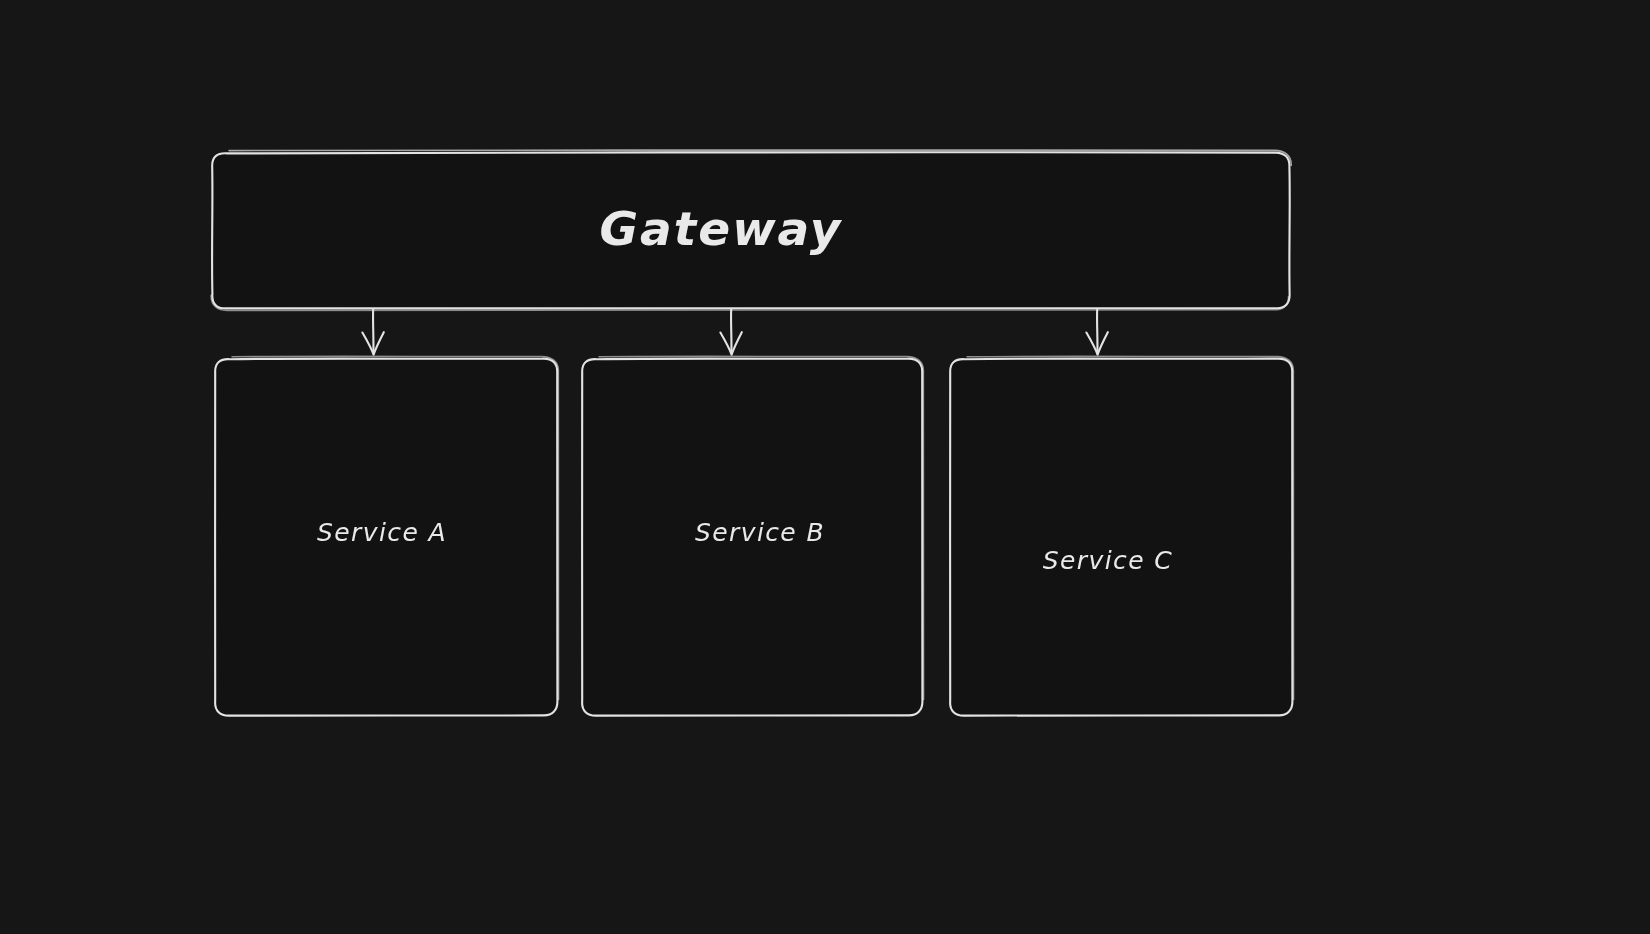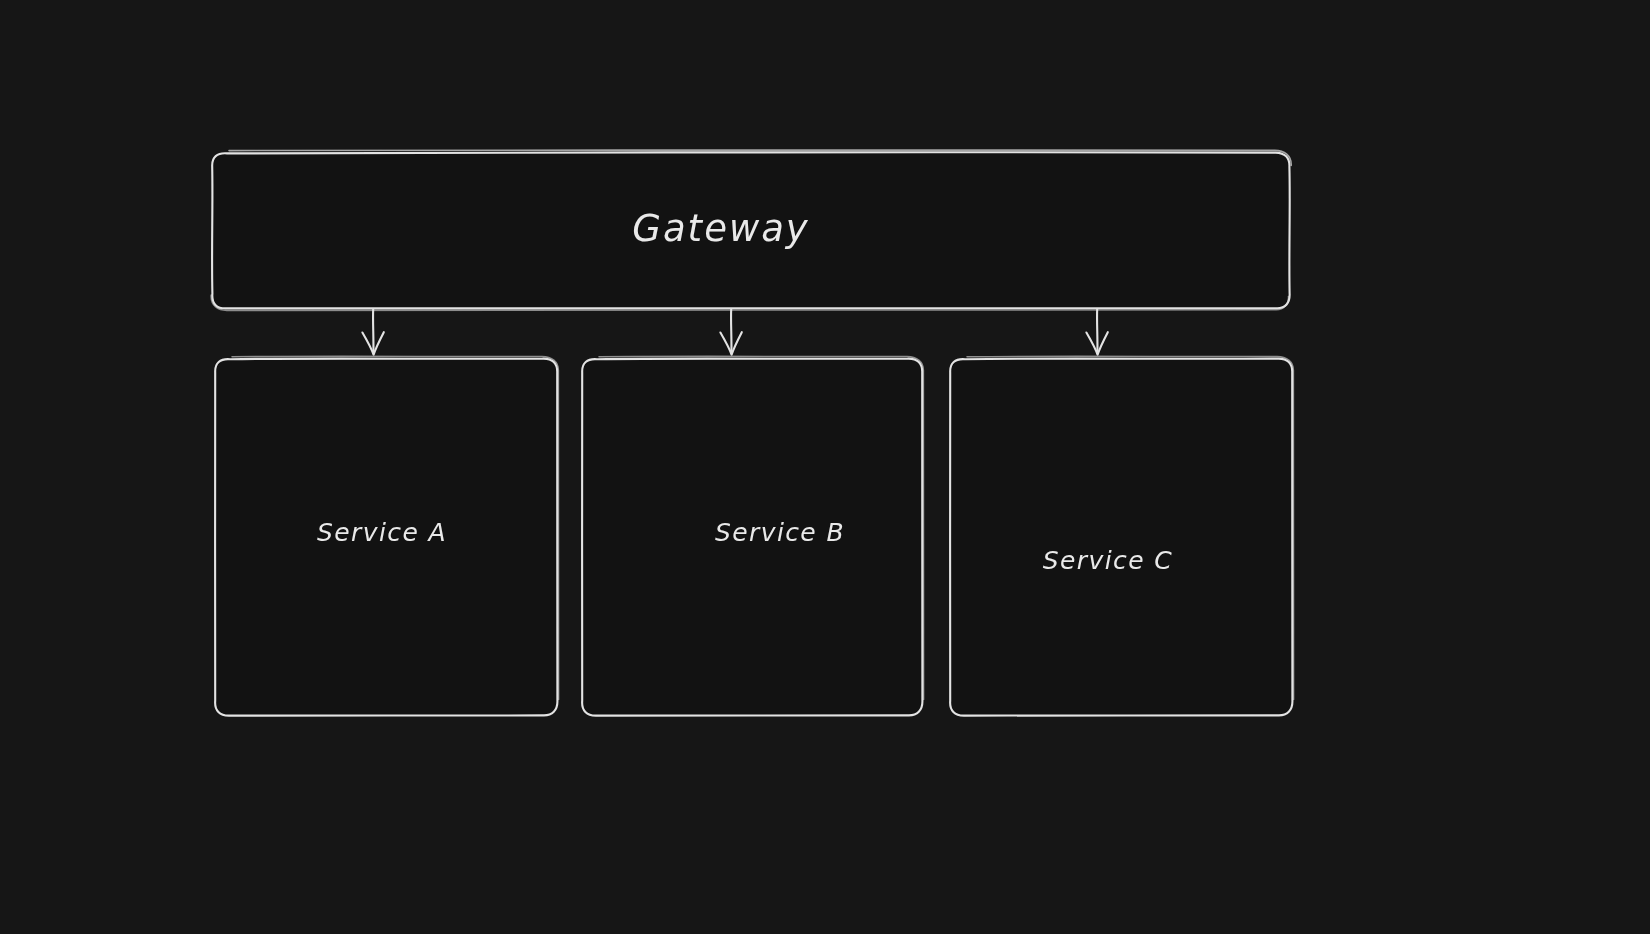--- a/index.html
+++ b/index.html
@@ -28,22 +28,23 @@
     font-family: "DejaVu Sans", sans-serif;
     font-style: italic;
     font-weight: 400;
     letter-spacing: 1.2px;
     white-space: nowrap;
     transform: translate(-50%, -50%);
     pointer-events: none;
     text-rendering: optimizeLegibility;
   }
   .node-label.title {
-    font-size: 37px;
+    font-size: 47px;
     letter-spacing: 2px;
+    font-weight: bold;
   }
   .node-label.svc {
     font-size: 25px;
     letter-spacing: 1.4px;
   }
   .hit {
     position: absolute;
     background: transparent;
   }
 </style>
@@ -128,21 +129,21 @@
     <g>
       <path d="M 1097.2 309 C 1096.6 322 1097.8 338 1097.4 353.5" fill="none" stroke="#e3e3e3" stroke-width="2.1" stroke-linecap="round"></path>
       <path d="M 1086.4 332.5 C 1090.4 339.4 1094.8 347 1097.6 354.6 C 1100.2 347 1104.2 339.2 1107.8 332.2" fill="none" stroke="#e3e3e3" stroke-width="2.1" stroke-linecap="round" stroke-linejoin="round"></path>
     </g>
   </svg>
 
   <div class="node-label title" style="left:721px; top:228px;">Gateway</div>
 
   <div class="node-label svc" style="left:382px; top:532px;">Service A</div>
 
-  <div class="node-label svc" style="left:780px; top:532px;">Service B</div>
+  <div class="node-label svc" style="left:760px; top:532px;">Service B</div>
 
   <div class="node-label svc" style="left:1108px; top:532px;margin-top:28px;">Service C</div>
 
   <div class="hit" style="left:212px; top:152px; width:1078px; height:156px;"></div>
   <div class="hit" style="left:215px; top:358px; width:342px; height:357px;"></div>
   <div class="hit" style="left:582px; top:358px; width:340px; height:357px;"></div>
   <div class="hit" style="left:950px; top:358px; width:342px; height:357px;"></div>
 
 </div>
 

